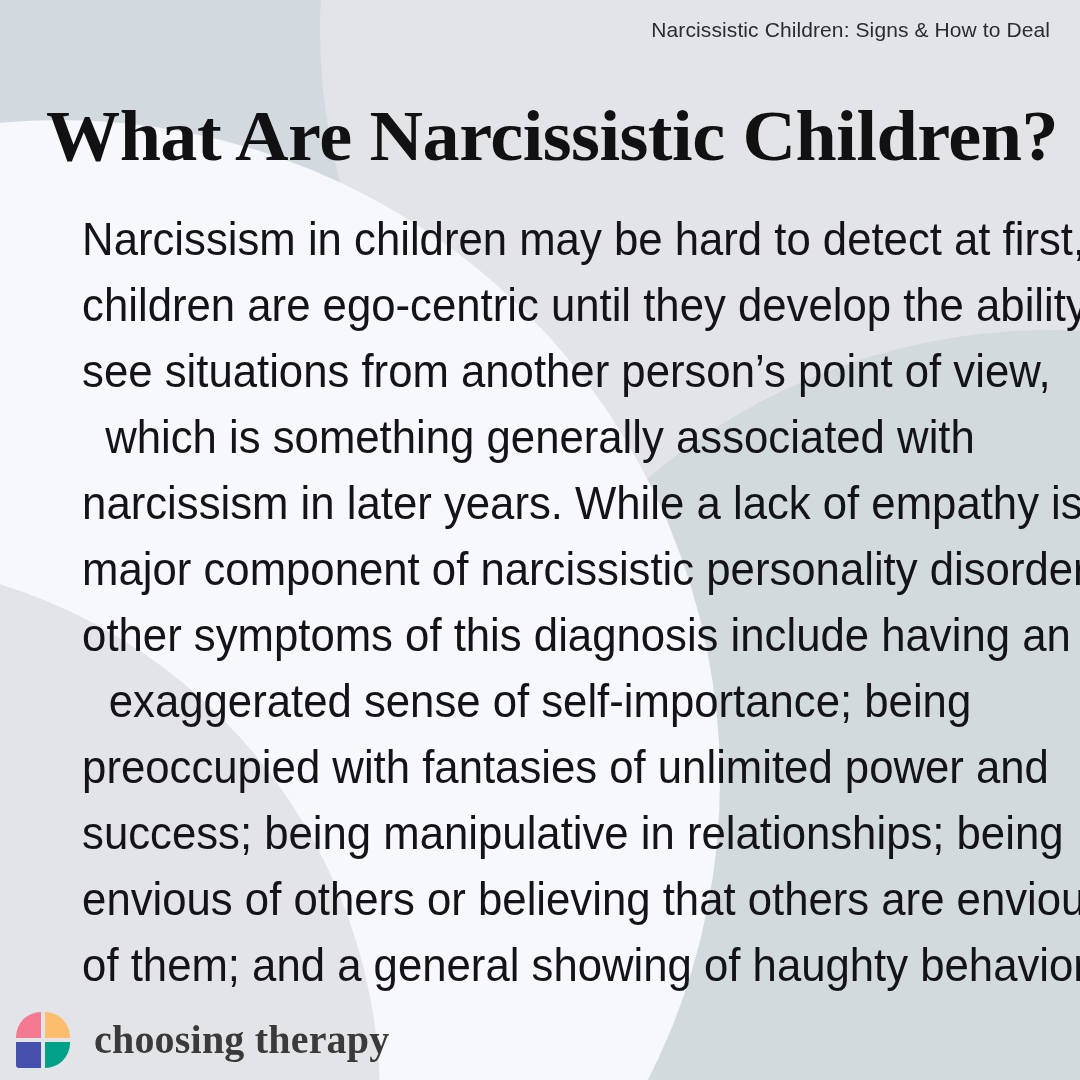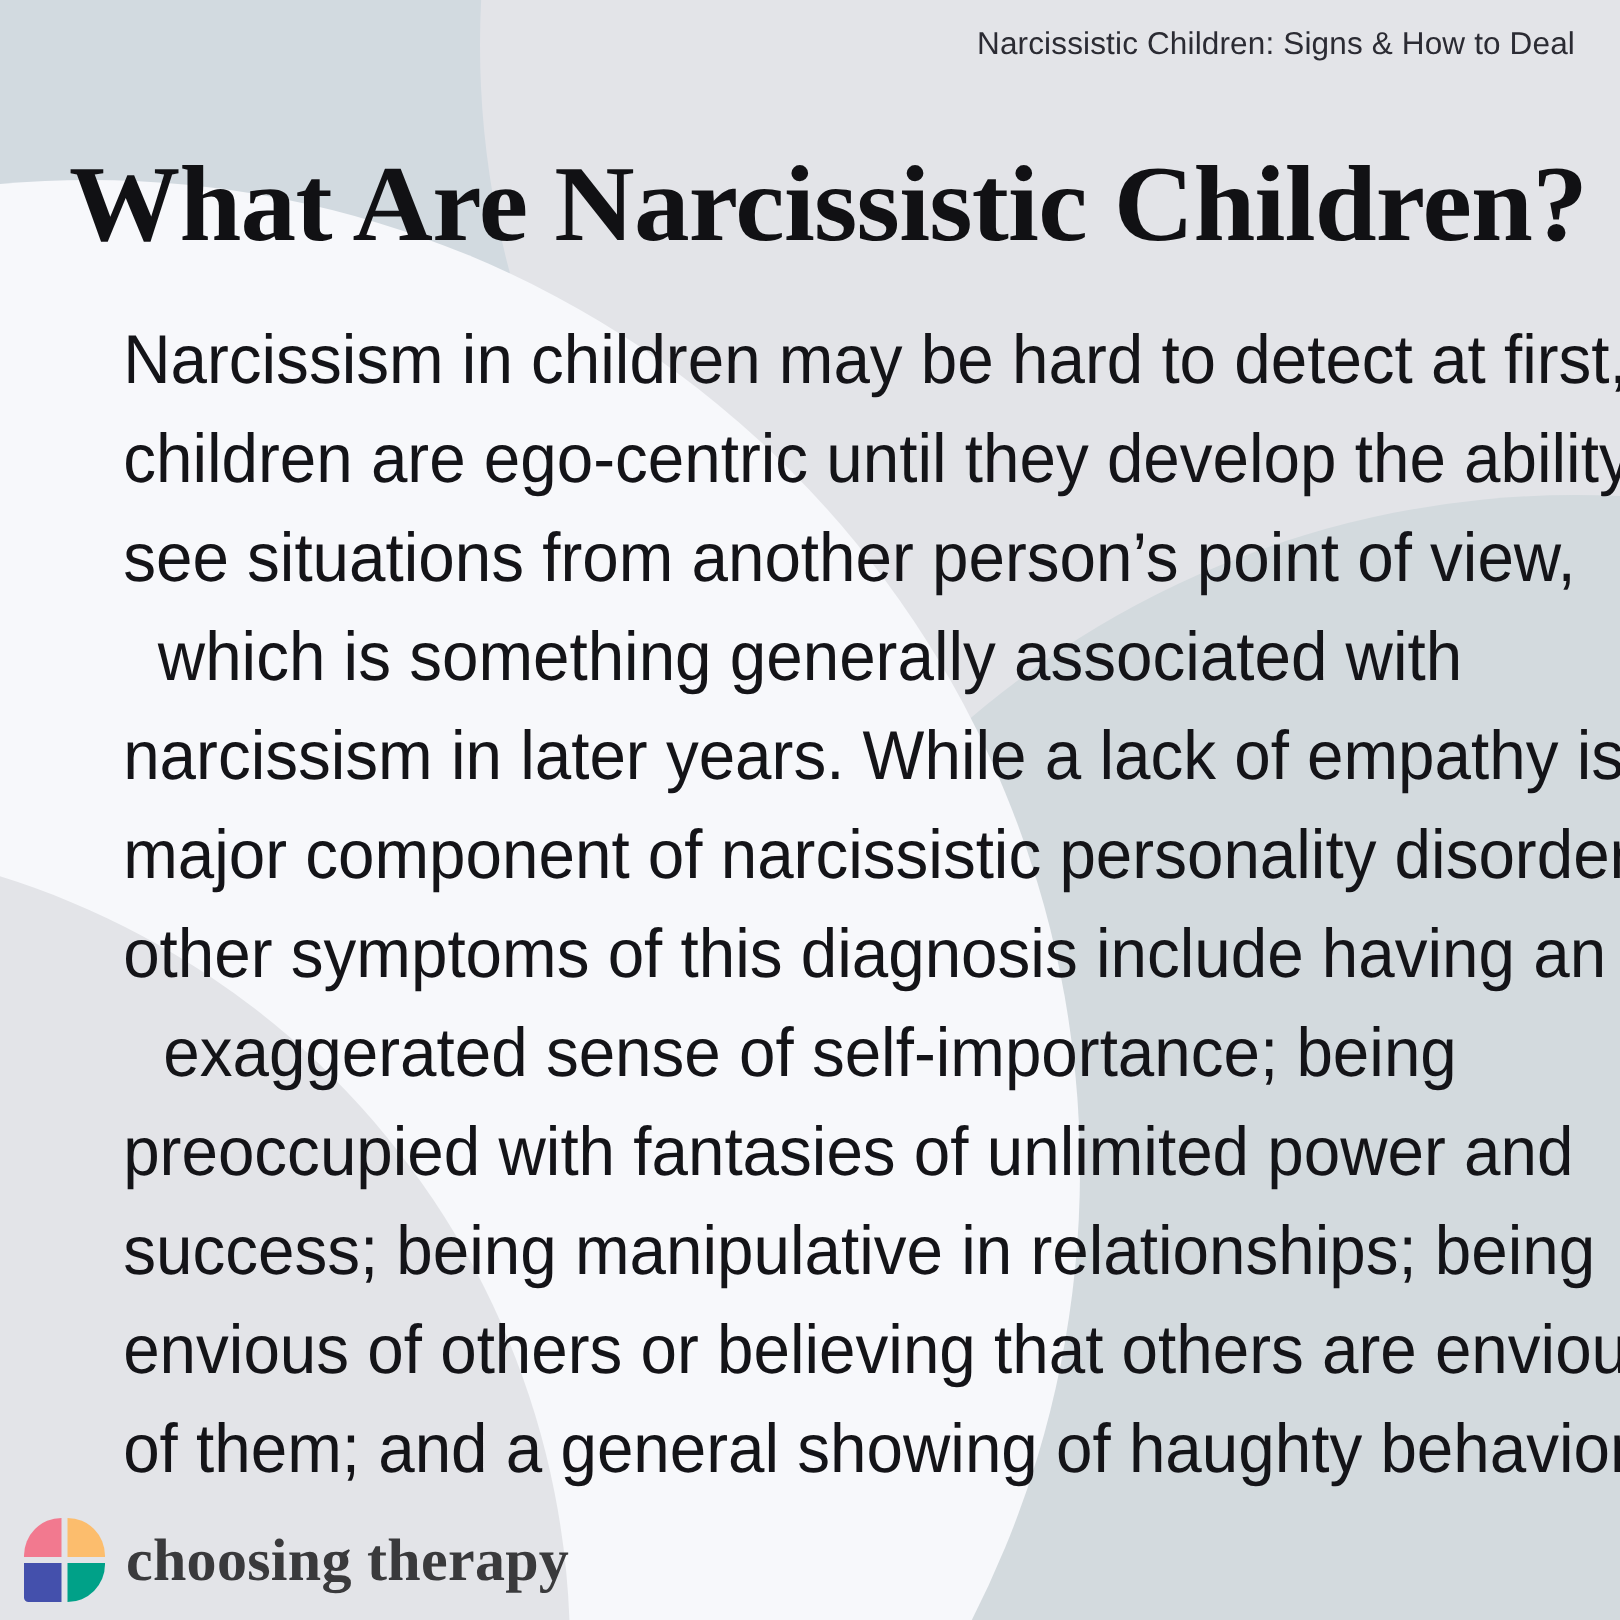--- a/index.html
+++ b/index.html
@@ -140,21 +140,21 @@
     white-space: nowrap;
   }
 
   
   #logo {
     position: absolute;
     left: 16px;
     bottom: 12px;
     display: flex;
     align-items: center;
-    gap: 14px;
+    gap: 24px;
   }
   .logo-mark {
     position: relative;
     width: 54px;
     height: 56px;
     flex: none;
   }
   .logo-mark span {
     position: absolute;
     width: 25px;

